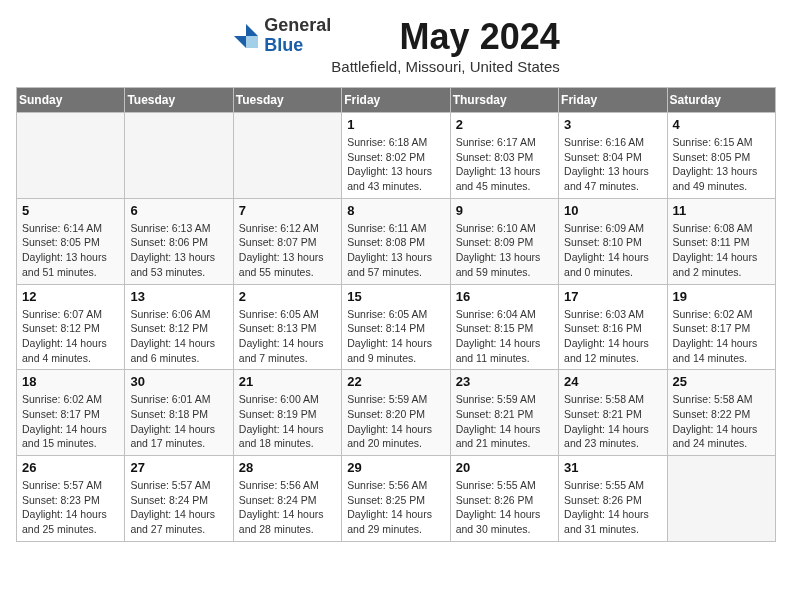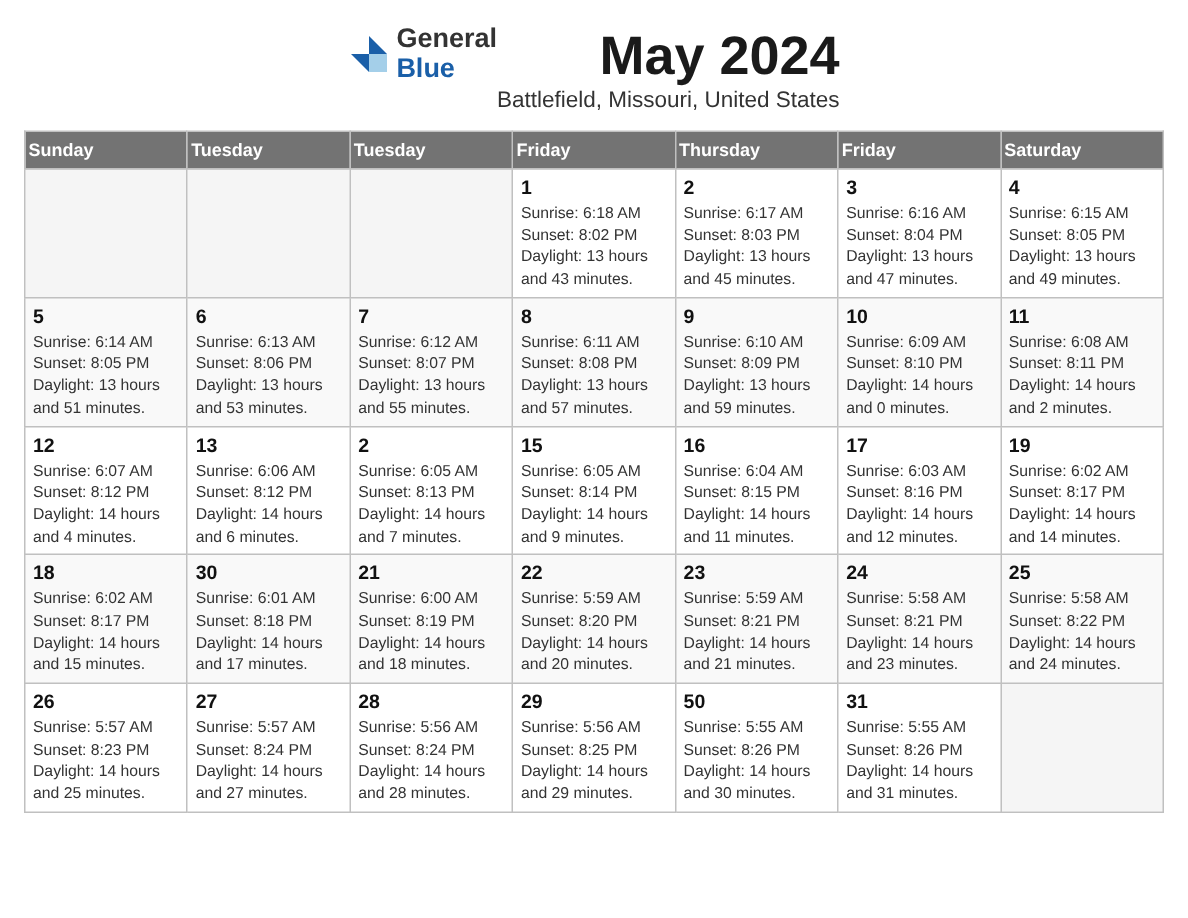--- a/index.html
+++ b/index.html
@@ -240,21 +240,21 @@
         </td>
         <td>
           <div class="day-number">28</div>
           <div class="day-info">Sunrise: 5:56 AM<br>Sunset: 8:24 PM<br>Daylight: 14 hours<br>and 28 minutes.</div>
         </td>
         <td>
           <div class="day-number">29</div>
           <div class="day-info">Sunrise: 5:56 AM<br>Sunset: 8:25 PM<br>Daylight: 14 hours<br>and 29 minutes.</div>
         </td>
         <td>
-          <div class="day-number">50</div>
+          <div class="day-number">20</div>
           <div class="day-info">Sunrise: 5:55 AM<br>Sunset: 8:26 PM<br>Daylight: 14 hours<br>and 30 minutes.</div>
         </td>
         <td>
           <div class="day-number">31</div>
           <div class="day-info">Sunrise: 5:55 AM<br>Sunset: 8:26 PM<br>Daylight: 14 hours<br>and 31 minutes.</div>
         </td>
         <td class="empty"></td>
       </tr>
     </tbody>
 </table>

